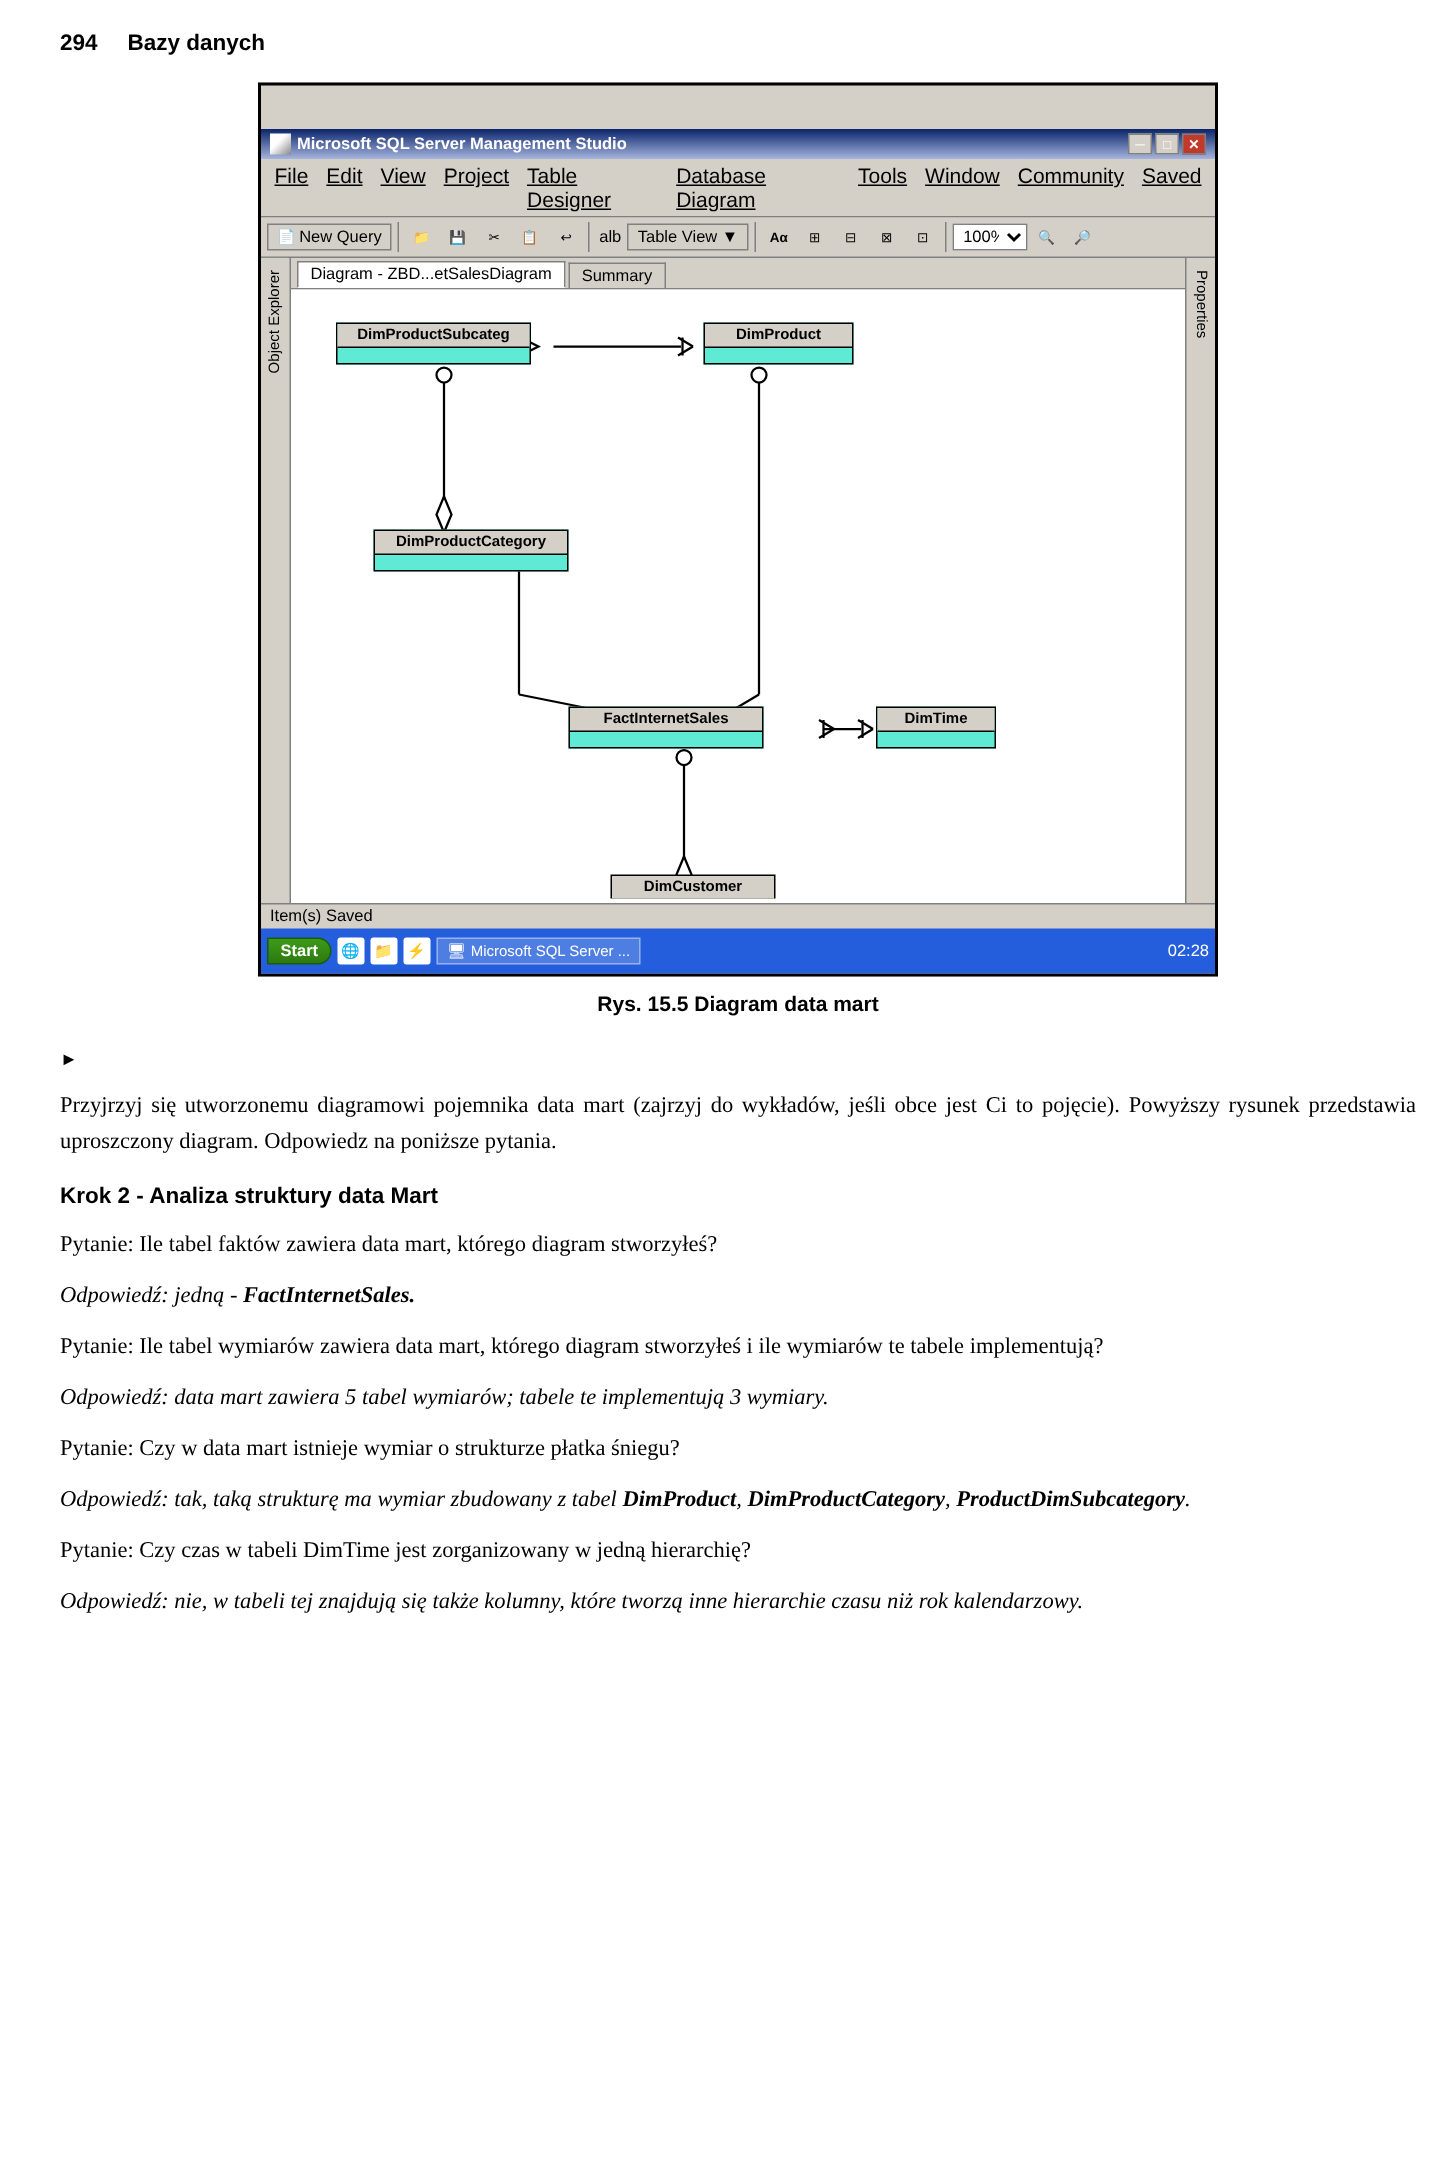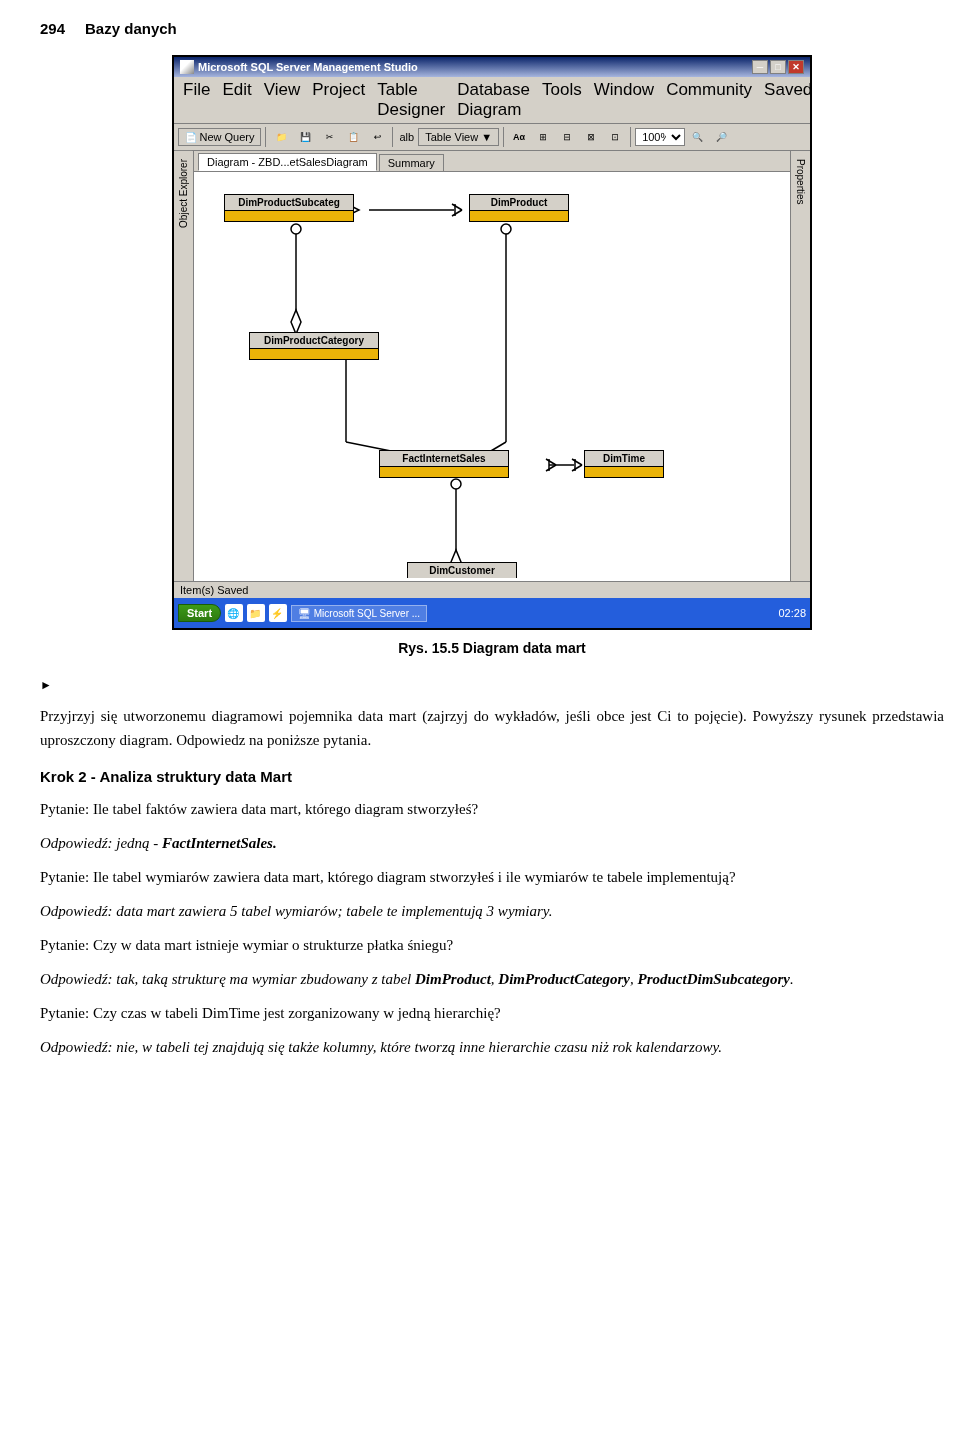--- a/index.html
+++ b/index.html
@@ -52,20 +52,21 @@
 
     .window-titlebar {
       background: linear-gradient(to bottom, #0a246a, #a6b5de);
       color: white;
       font-size: 11px;
       font-weight: bold;
       padding: 3px 6px;
       display: flex;
       align-items: center;
       justify-content: space-between;
+      margin-top: 29px;
     }
     .titlebar-left {
       display: flex;
       align-items: center;
       gap: 4px;
     }
     .titlebar-icon {
       width: 14px;
       height: 14px;
       background: #fff;
@@ -89,23 +90,24 @@
 
     
     .menu-bar {
       background: #d4d0c8;
       border-bottom: 1px solid #808080;
       padding: 2px 4px;
       display: flex;
       gap: 2px;
     }
     .menu-item {
-      font-size: 17px;
+      font-size: 14px;
       padding: 1px 5px;
       cursor: pointer;
+      text-decoration: underline;
     }
 
     
     .toolbar {
       background: #d4d0c8;
       border-bottom: 1px solid #808080;
       padding: 2px 4px;
       display: flex;
       align-items: center;
       gap: 2px;
@@ -219,21 +221,21 @@
       width: 100%;
       height: calc(100% - 24px);
       position: relative;
       background: white;
       overflow: hidden;
     }
 
     
     .table-box {
       position: absolute;
-      background: #eab308;
+      background: #5eead4;
       border: 1px solid #000;
     }
     .table-box-title {
       background: #d4d0c8;
       border-bottom: 1px solid #000;
       padding: 2px 6px;
       font-size: 10px;
       font-weight: bold;
       text-align: center;
       white-space: nowrap;

